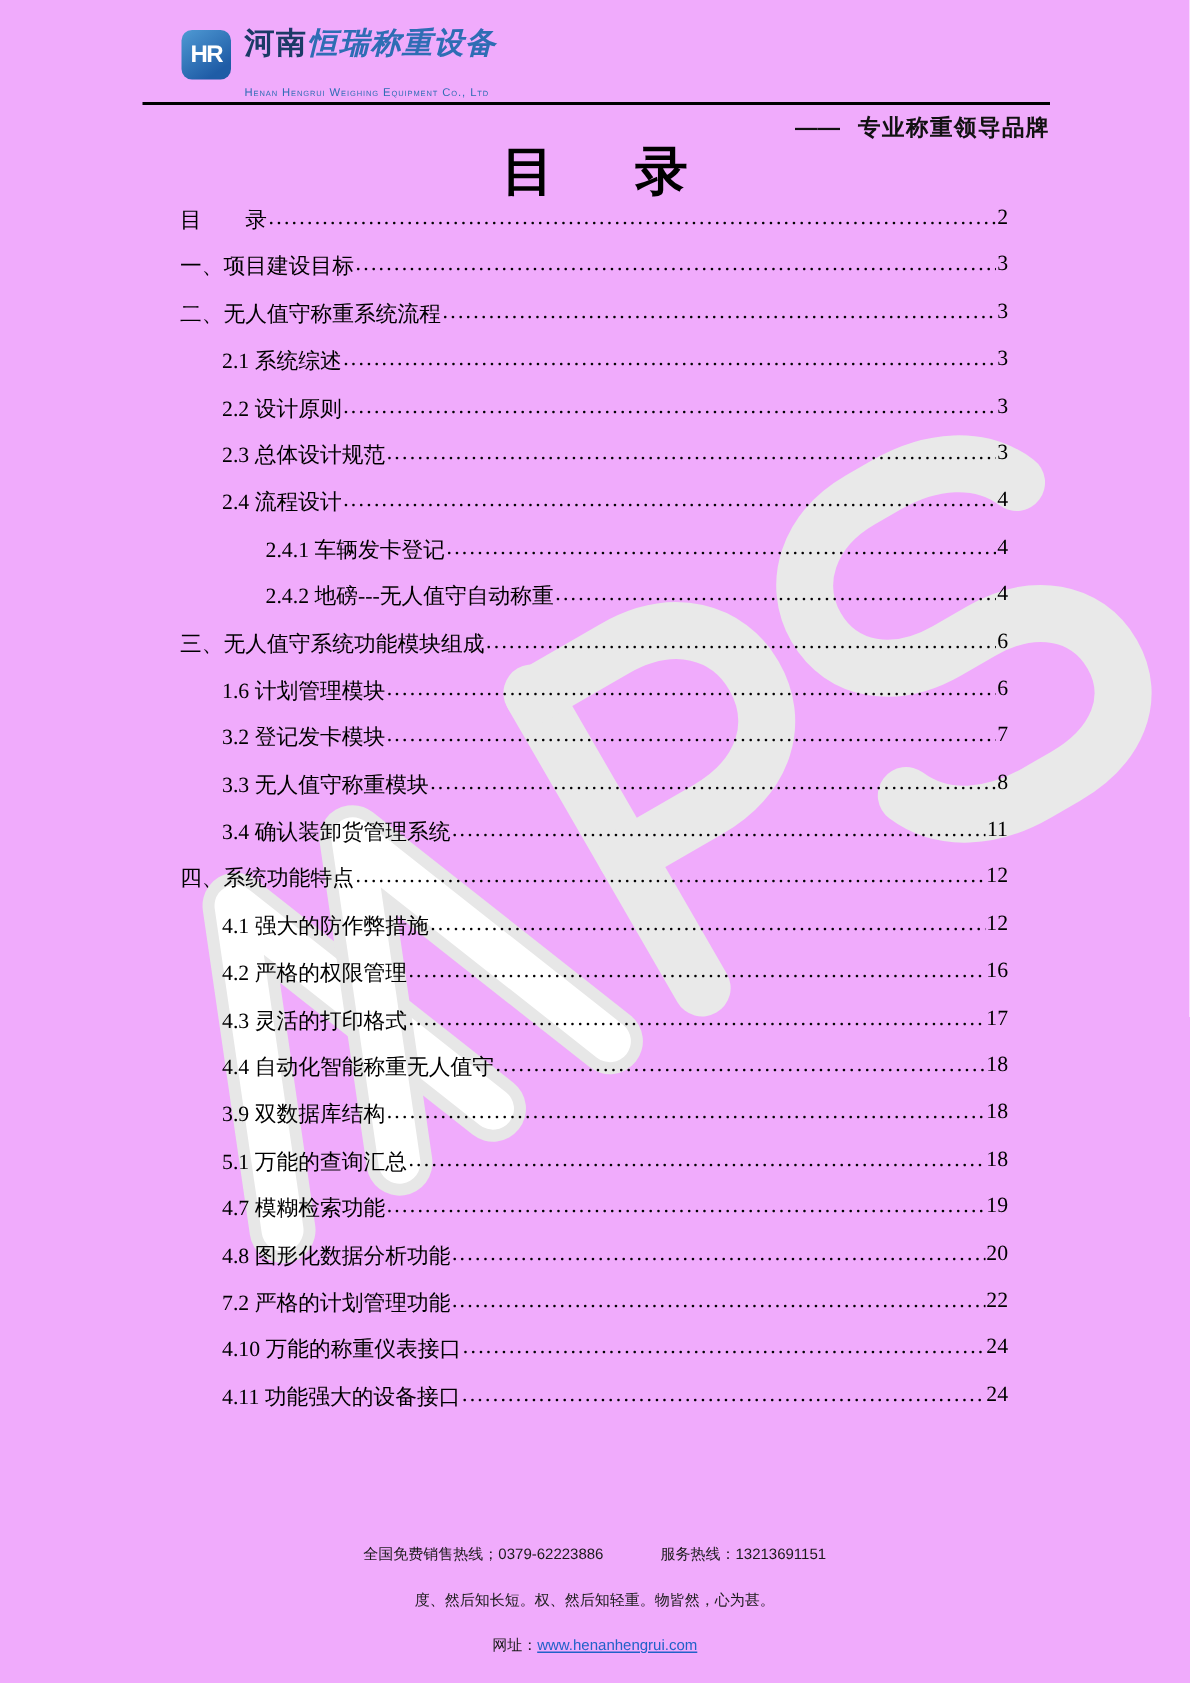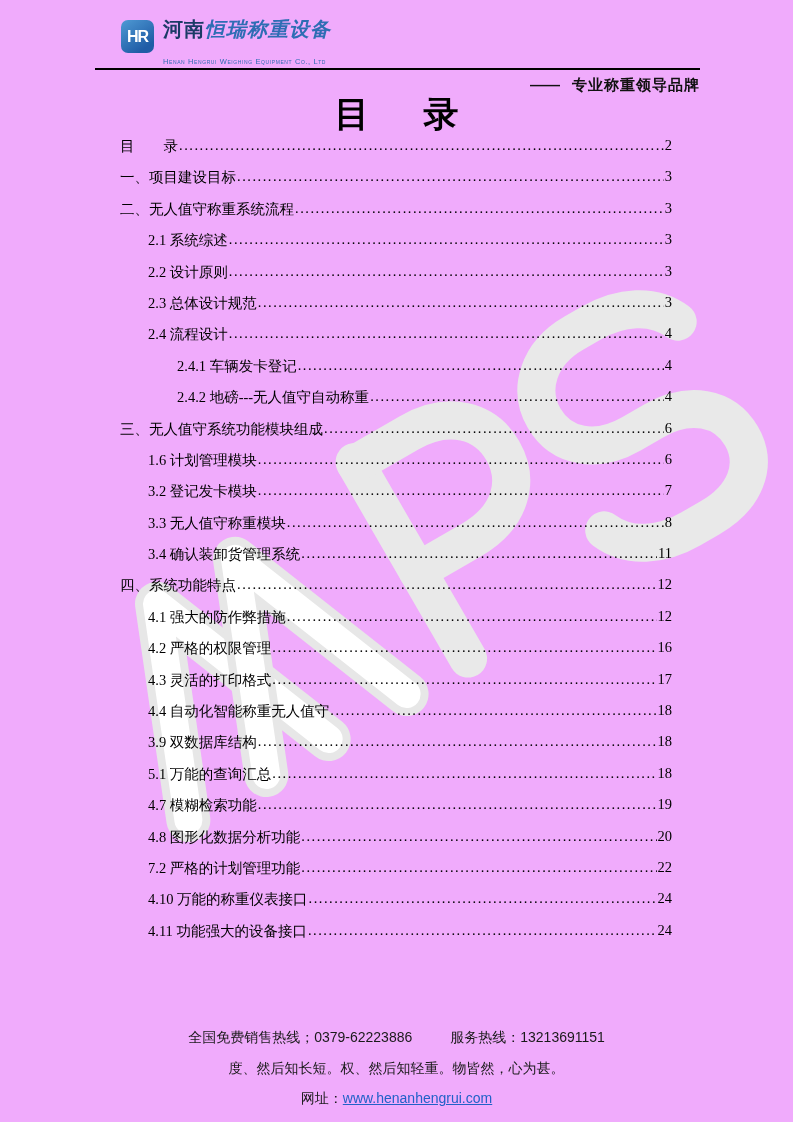--- a/index.html
+++ b/index.html
@@ -36,21 +36,21 @@
   .toc-row{display:flex;align-items:flex-start;height:31.4px;font-size:14.5px;white-space:nowrap;}
   .toc-row.lvl1{padding-left:28px;}
   .toc-row.lvl2{padding-left:57px;}
   .toc-label{flex:none;white-space:pre;}
   .toc-dots{flex:1;min-width:0;overflow:hidden;white-space:nowrap;letter-spacing:1.5px;
             margin:0 1px;color:#000;}
   .toc-page{flex:none;}
 
   
   .ftr{position:absolute;left:0;width:793px;text-align:center;color:#1a1a1a;
-       font-family:"Liberation Sans","DejaVu Sans",sans-serif;font-size:14px;}
+       font-family:"Liberation Sans","DejaVu Sans",sans-serif;font-size:10px;}
   .ftr-1{top:1029px;}
   .ftr-1 .seg2{margin-left:38px;}
   .ftr-2{top:1060px;}
   .ftr-3{top:1090px;}
   .ftr-3 .url{color:#2161c8;text-decoration:underline;cursor:pointer;}
 </style>
 </head>
 <body>
 
 <div class="page">

